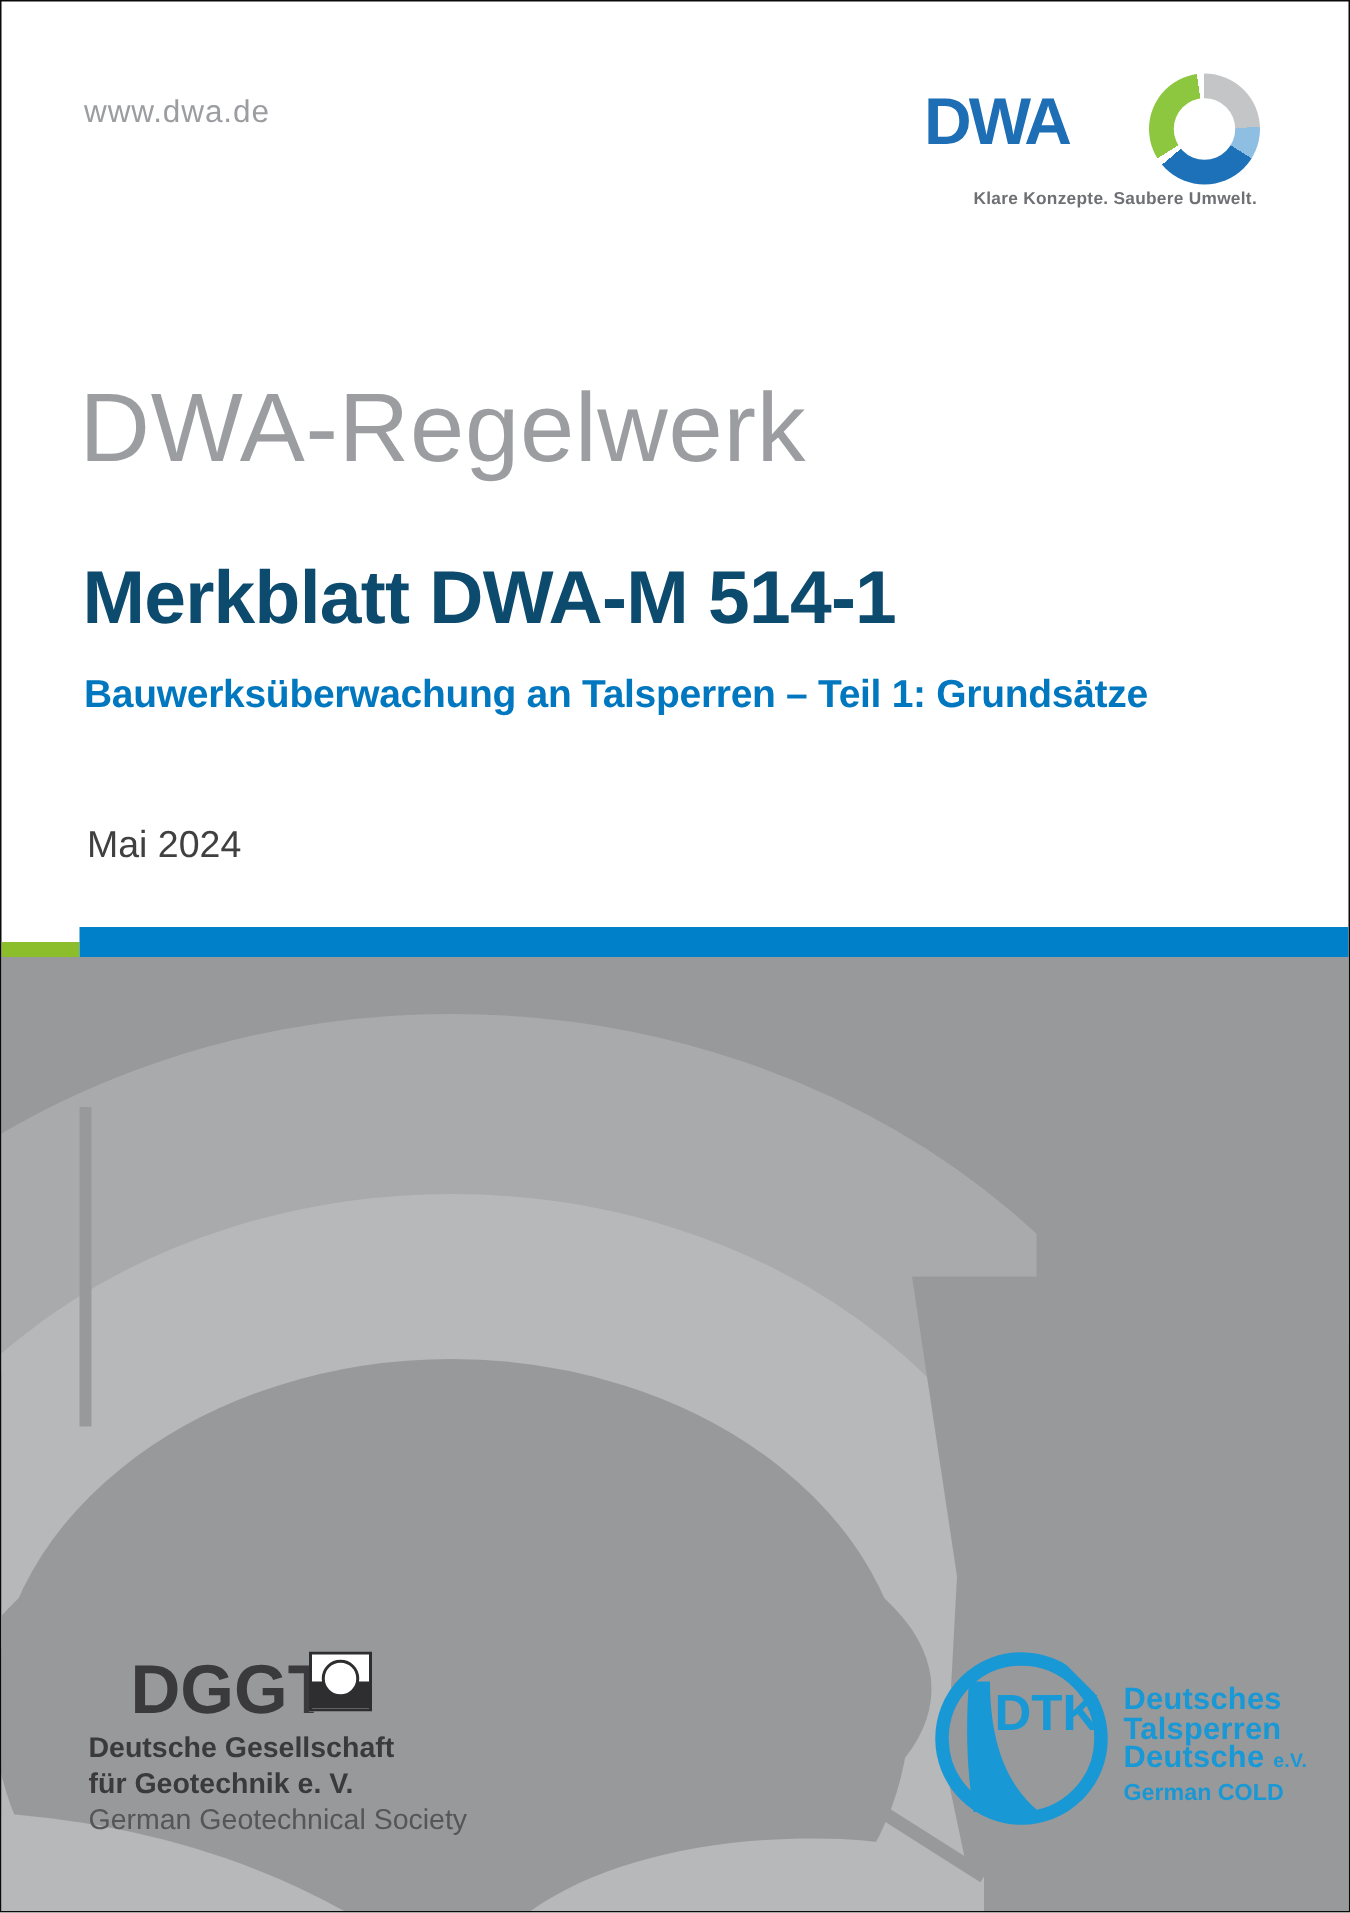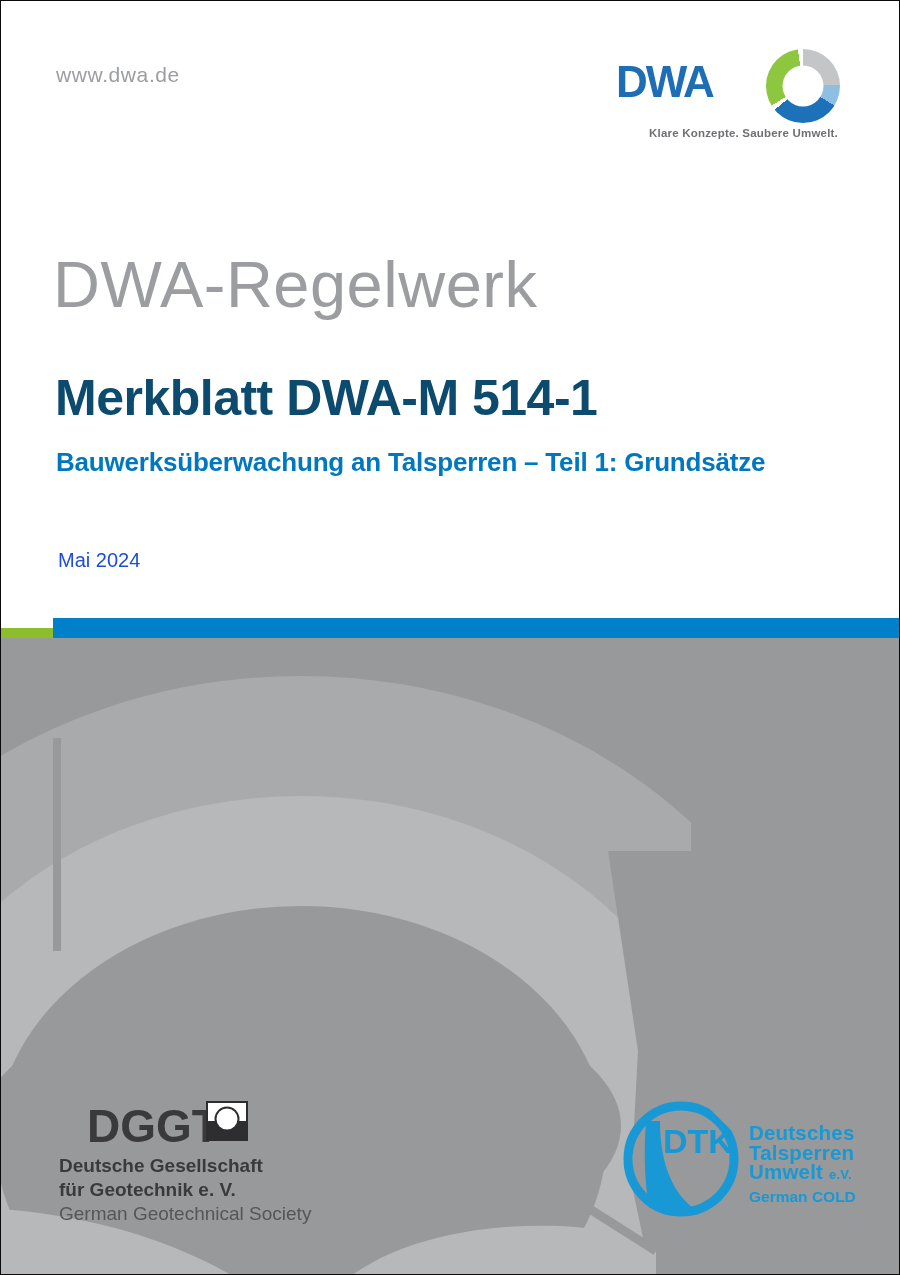--- a/index.html
+++ b/index.html
@@ -49,21 +49,21 @@
   .doc-title{
     position:absolute;left:54px;top:368px;
     font-size:50px;font-weight:700;color:#0c4a6e;letter-spacing:-0.5px;
   }
   .doc-subtitle{
     position:absolute;left:55px;top:426px;
     font-size:26px;font-weight:700;color:#0077BE;letter-spacing:-0.2px;margin-top:20px;
   }
   .doc-date{
     position:absolute;left:57px;top:548px;
-    font-size:20px;font-weight:400;color:#1d4ed8;text-align:center;
+    font-size:25px;font-weight:400;color:#404040;text-align:center;
   }
   
   .bar-blue{position:absolute;left:52px;right:0;top:617px;height:20px;background:#0080C8;}
   .bar-green{position:absolute;left:0;top:627px;width:52px;height:10px;background:#8CBD2B;}
   
   .gray-art{position:absolute;left:0;top:637px;width:900px;height:638px;}
   
   .dggt{position:absolute;left:58px;top:1098px;width:340px;height:140px;color:#3A3A3C;}
   .dggt .acronym{position:absolute;left:0;top:0;font-size:46px;font-weight:700;letter-spacing:0px;margin-left:28px;}
   .dggt-mark{position:absolute;left:147px;top:2px;width:42px;height:40px;
@@ -140,18 +140,18 @@
     </div>
     <div class="l1">Deutsche Gesellschaft</div>
     <div class="l2">für Geotechnik e. V.</div>
     <div class="l3">German Geotechnical Society</div>
   </div>
 
   <div class="dtk">
     <div class="dtk-text">
       <div class="big">Deutsches</div>
       <div class="big">Talsperren</div>
-      <div class="big"><span>Umwelt</span> <span class="small-suffix">e.V.</span></div>
+      <div class="big"><span>Deutsche</span> <span class="small-suffix">e.V.</span></div>
       <div class="cold">German COLD</div>
     </div>
   </div>
 
 </div>
 
 </body></html>

